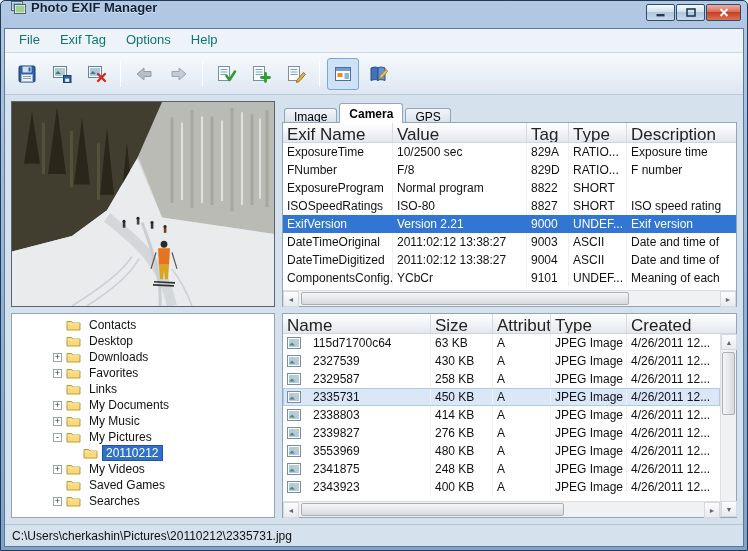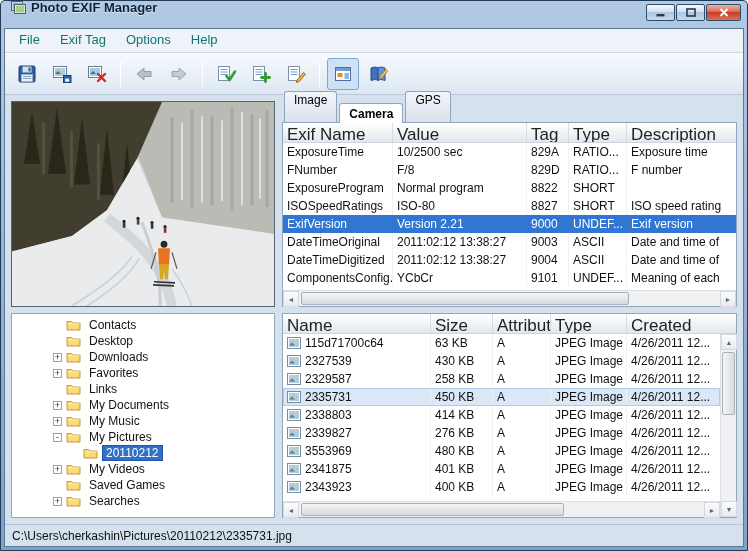--- a/index.html
+++ b/index.html
@@ -41,21 +41,21 @@
   .row-bottom { flex:1; }
 
   .photo-panel { width:264px; flex:none; border:1px solid #55646f; background:#dadad6; overflow:hidden; }
   .photo-panel svg { display:block; width:100%; height:100%; }
 
   .right-col { flex:1; min-width:0; display:flex; flex-direction:column; }
 
   
   .tabs { display:flex; align-items:flex-end; height:21px; flex:none; padding-left:2px; font-size:12px; }
   .tab { border:1px solid #8fa6bd; border-bottom:none; border-radius:3px 3px 0 0; background:linear-gradient(#f2f6fa,#d9e2ec);
-         padding:0 9px; height:31px; line-height:17px; margin-right:2px; position:relative; z-index:1; cursor:default; }
+         padding:0 9px; height:14px; line-height:17px; margin-right:2px; position:relative; z-index:1; cursor:default; }
   .tab.active { background:#fff; height:20px; line-height:20px; font-weight:bold; margin-bottom:-1px; z-index:3; }
 
   
   .panel { border:1px solid #8fa6bd; background:#fff; display:flex; flex-direction:column; min-height:0; min-width:0; }
   .exif-panel { flex:1; position:relative; z-index:2; }
   .thead { display:flex; height:20px; flex:none; background:linear-gradient(#ffffff,#eef1f5 60%, #e3e8ee); border-bottom:1px solid #ccd4dd; font-size:17px; color:#222; }
   .th { padding:2px 4px; border-right:1px solid #d6dce3; white-space:nowrap; overflow:hidden; flex:none; }
   .tbody { flex:1; min-height:0; overflow:hidden; font-size:12px; color:#111; }
   .trow { display:flex; height:18px; line-height:18px; }
   .trow > div { padding:0 4px; white-space:nowrap; overflow:hidden; border-right:1px solid #f1f1f1; flex:none; }
@@ -89,21 +89,21 @@
 
   
   .file-panel { flex:1; }
   .file-lower { flex:1; min-height:0; display:flex; }
   .file-body-col { flex:1; min-width:0; display:flex; flex-direction:column; }
   .fhead > div:nth-of-type(1), .frow > div:nth-of-type(1) { width:148px; }
   .fhead > div:nth-of-type(2), .frow > div:nth-of-type(2) { width:62px; }
   .fhead > div:nth-of-type(3), .frow > div:nth-of-type(3) { width:58px; }
   .fhead > div:nth-of-type(4), .frow > div:nth-of-type(4) { width:76px; }
   .fhead > div:nth-of-type(5), .frow > div:nth-of-type(5) { width:auto; flex:1; border-right:none; }
-  .frow > div:nth-of-type(1) { display:flex; align-items:center; gap:4px; }
+  .frow > div:nth-of-type(1) { display:flex; align-items:center; gap:12px; }
   .frow.selected { background:#d9e7f7; outline:1px solid #aecbe8; outline-offset:-1px; }
 
   
   .statusbar { height:22px; flex:none; background:#d6e1ee; border-top:1px solid #b5c5d7; display:flex; align-items:center; padding:0 7px; font-size:12px; color:#101010; }
 
   svg { display:block; }
 </style>
 </head>
 <body>
 
@@ -657,21 +657,21 @@
                   <div class="trow frow">
                     <div>
                       <svg width="14" height="12" viewBox="0 0 14 12">
                         <rect x="0.5" y="0.5" width="13" height="11" fill="#fff" stroke="#7a8ca0"></rect>
                         <rect x="2" y="2" width="10" height="8" fill="#aecbe8"></rect>
                         <path d="M2 8.5 l3 -3 l3 3 z" fill="#5a8a5a"></path>
                         <circle cx="9.5" cy="4" r="1.2" fill="#f0d060"></circle>
                       </svg>
                       <span>2341875</span>
                     </div>
-                    <div>401 KB</div>
+                    <div>248 KB</div>
                     <div>A</div>
                     <div>JPEG Image</div>
                     <div>4/26/2011 12...</div>
                   </div>
 
                   <div class="trow frow">
                     <div>
                       <svg width="14" height="12" viewBox="0 0 14 12">
                         <rect x="0.5" y="0.5" width="13" height="11" fill="#fff" stroke="#7a8ca0"></rect>
                         <rect x="2" y="2" width="10" height="8" fill="#aecbe8"></rect>

